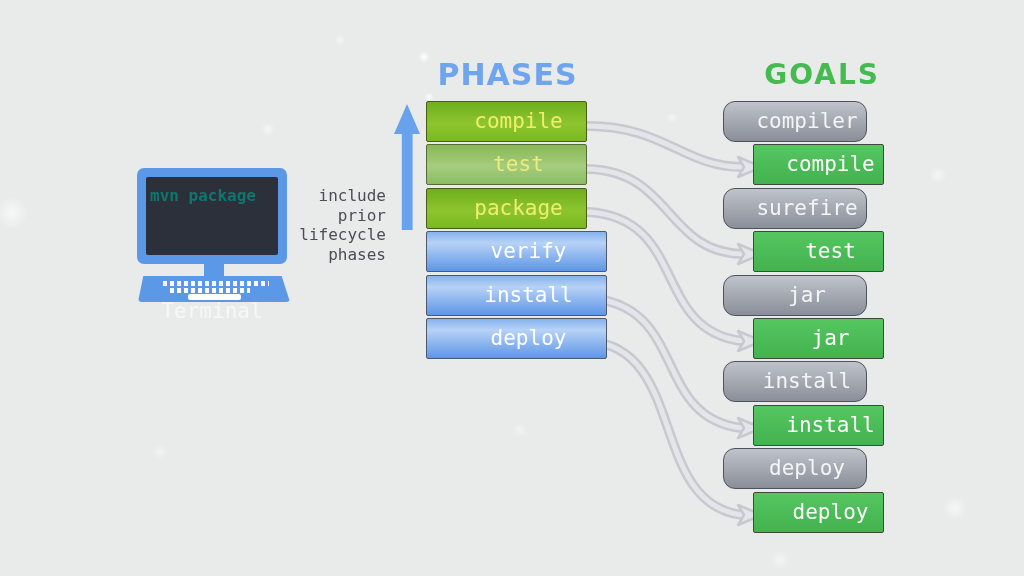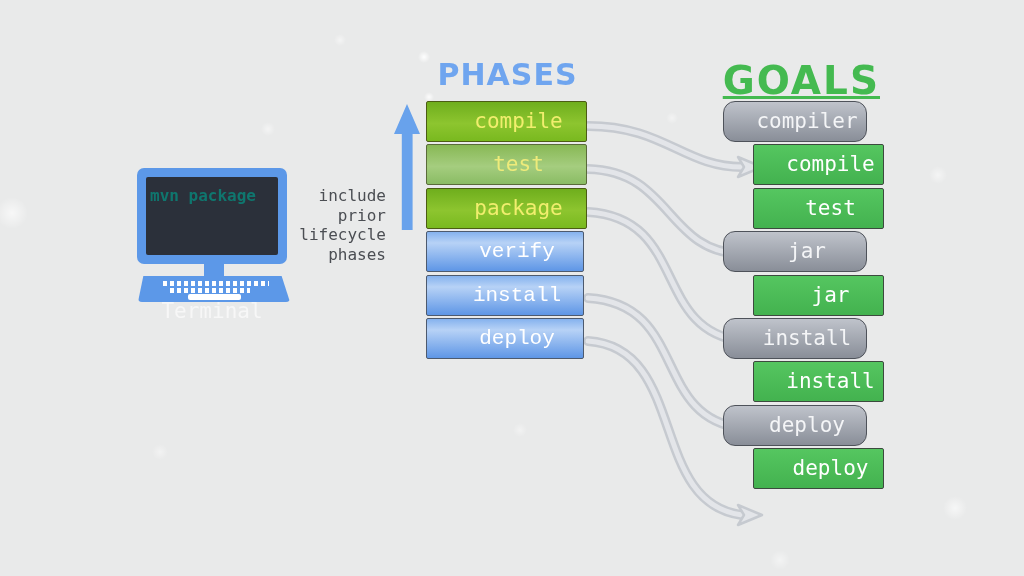--- a/index.html
+++ b/index.html
@@ -50,35 +50,35 @@
   .note{position:absolute;left:286px;top:158px;width:100px;z-index:2;
         text-align:right;font:16px/19.5px "DejaVu Sans Mono",monospace;color:#4b4e53;margin-top:28px;}
 
   
   .title{font-family:"DejaVu Sans",sans-serif;font-weight:900;z-index:2;position:absolute;}
   .title-phases{left:420px;top:57px;width:175px;text-align:center;
                 font-size:30px;color:#6fa5ef;letter-spacing:1px;}
   .title-plugins{left:600px;top:26px;width:284px;text-align:right;
                 font-size:29px;color:#75797f;letter-spacing:2px;}
   .title-goals{left:600px;top:58px;width:280px;text-align:right;
-                font-size:39px;color:#44ba50;letter-spacing:2px;text-decoration:underline;}
+                font-size:28px;color:#44ba50;letter-spacing:2px;}
 
   
   .col{position:absolute;z-index:2;}
   .phases-col{left:426px;top:101px;width:162px;}
   .goals-col{left:723px;top:101px;width:161px;}
   .box{box-sizing:border-box;height:41px;margin-bottom:2.4px;
        display:flex;align-items:center;justify-content:center;
        font:21px/1 "DejaVu Sans Mono",monospace;padding-left:24px;}
   .phase-run{width:161px;border:1px solid #4c5c14;border-radius:2px;color:#f1ee6e;
        background:linear-gradient(180deg,#6fae1d 0%,#8dc52f 55%,#79b91f 100%);}
   .phase-faded{width:161px;border:1px solid #5a6b3a;border-radius:2px;color:#eeeb7a;
        background:linear-gradient(180deg,#88b855 0%,#a5cd7f 55%,#8abc64 100%);}
-  .phase-pending{width:158px;border:1px solid #4d5a6e;border-radius:2px;color:#ffffff;
-       background:linear-gradient(180deg,#85b2ee 0%,#b7d2f6 28%,#5e96e6 100%);font-family:Liberation Mono, monospace;}
+  .phase-pending{width:181px;border:1px solid #4d5a6e;border-radius:2px;color:#ffffff;
+       background:linear-gradient(180deg,#85b2ee 0%,#b7d2f6 28%,#5e96e6 100%);}
   .plugin{width:144px;border:1px solid #4e525a;border-radius:12px;color:#f4f5f7;
        background:linear-gradient(180deg,#bfc3cb 0%,#898e98 100%);}
   .goal{width:131px;margin-left:30px;border:1px solid #3c4a3e;border-radius:2px;color:#ffffff;
        background:linear-gradient(180deg,#55c660 0%,#43b24f 100%);}
 
   .tube-outer{fill:none;stroke:#c6cad0;stroke-width:10;stroke-linecap:round;}
   .tube-inner{fill:none;stroke:#e3e5e9;stroke-width:5;stroke-linecap:round;}
   .tube-head{fill:#e3e5e9;stroke:#c6cad0;stroke-width:2.5;stroke-linejoin:round;}
 </style>
 </head>
@@ -145,20 +145,21 @@
     <div class="box phase-faded">test</div>
     <div class="box phase-run">package</div>
     <div class="box phase-pending">verify</div>
     <div class="box phase-pending">install</div>
     <div class="box phase-pending">deploy</div>
   </div>
 
   <div class="col goals-col">
     <div class="box plugin">compiler</div>
     <div class="box goal">compile</div>
+    <div class="box plugin">surefire</div>
     <div class="box goal">test</div>
     <div class="box plugin">jar</div>
     <div class="box goal">jar</div>
     <div class="box plugin">install</div>
     <div class="box goal">install</div>
     <div class="box plugin">deploy</div>
     <div class="box goal">deploy</div>
   </div>
 </div>
 

